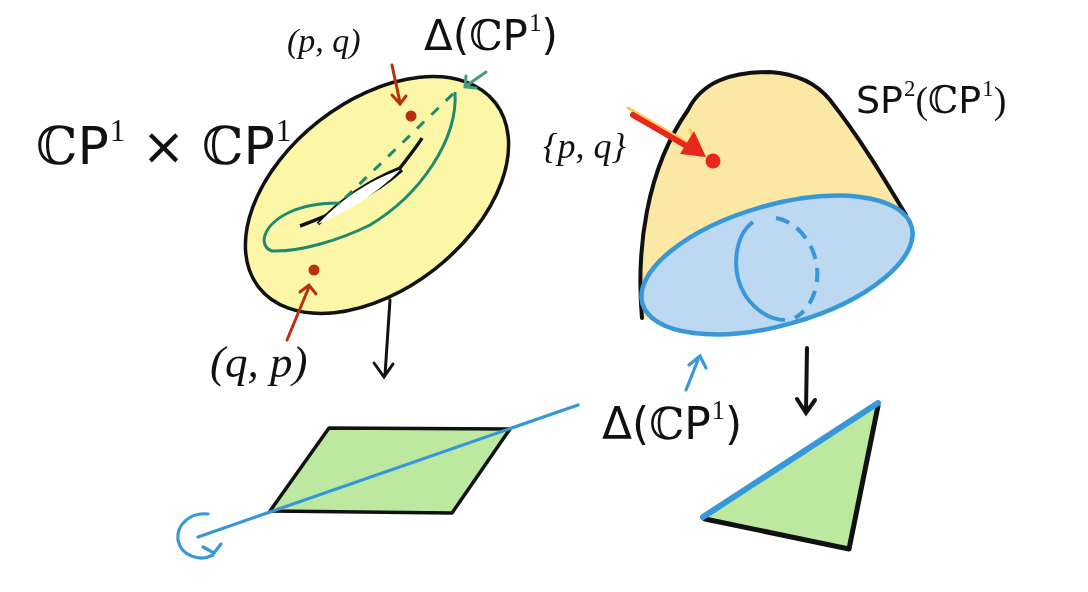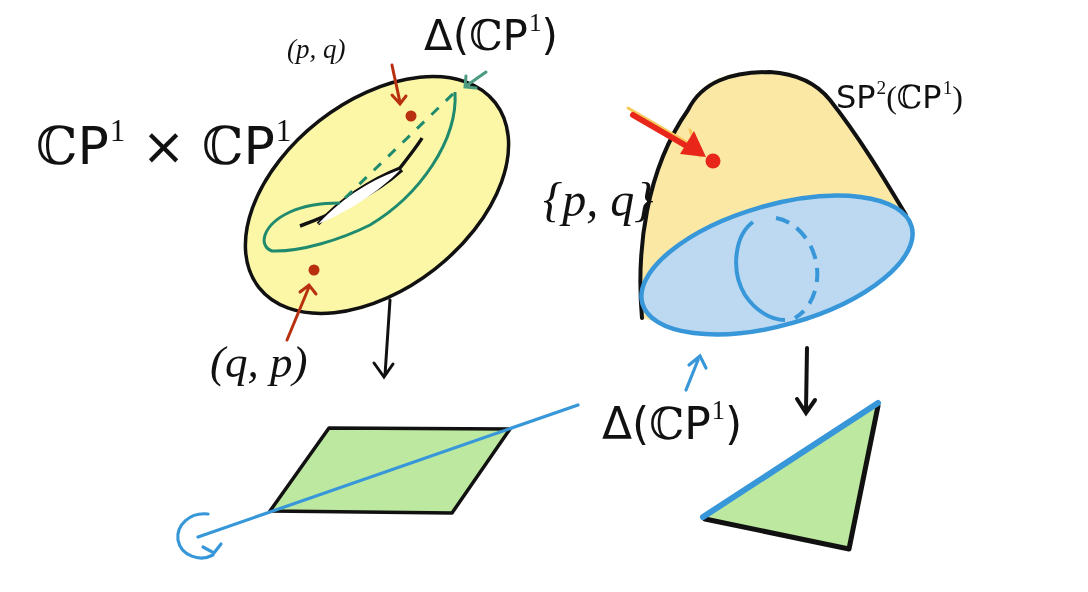--- a/index.html
+++ b/index.html
@@ -65,29 +65,29 @@
     <polygon points="705,519 878,403 849,549" fill="#bde8a0" stroke="none"></polygon>
     <path d="M878 406 L 849 549 L 705 519" fill="none" stroke="#111" stroke-width="5" stroke-linejoin="round" stroke-linecap="round"></path>
     <path d="M703 517 L 878 403" fill="none" stroke="#3797d9" stroke-width="6" stroke-linecap="round"></path>
   </g>
 </svg>
 
 <div class="lbl sans" style="left:36px; top:115px; font-size:52px;">
   <span class="bb">ℂ</span><span>P</span><sup>1</sup><span> × </span><span class="bb">ℂ</span><span>P</span><sup>1</sup>
 </div>
 
-<div class="lbl serif-it" style="left:287px; top:36px; font-size:27px;">(p, q)</div>
+<div class="lbl serif-it" style="left:287px; top:24px; font-size:34px;">(p, q)</div>
 
 <div class="lbl sans" style="left:424px; top:10px; font-size:42px;">
   <span>Δ(</span><span class="bb">ℂ</span><span>P</span><sup>1</sup><span>)</span>
 </div>
 
-<div class="lbl sans" style="left:836px; top:78px; font-size:32px;">
+<div class="lbl sans" style="left:856px; top:78px; font-size:38px;">
   <span>SP</span><sup>2</sup><span class="serif">(</span><span class="bb">ℂ</span><span>P</span><sup>1</sup><span class="serif">)</span>
 </div>
 
-<div class="lbl serif-it" style="left:543px; top:128px; font-size:48px;margin-top:48px;">{p, q}</div>
+<div class="lbl serif-it" style="left:543px; top:128px; font-size:36px;">{p, q}</div>
 
 <div class="lbl serif-it" style="left:210px; top:340px; font-size:45px;">(q, p)</div>
 
 <div class="lbl sans" style="left:602px; top:397px; font-size:44px;">
   <span>Δ(</span><span class="bb">ℂ</span><span>P</span><sup>1</sup><span>)</span>
 </div>
 
 </body></html>

